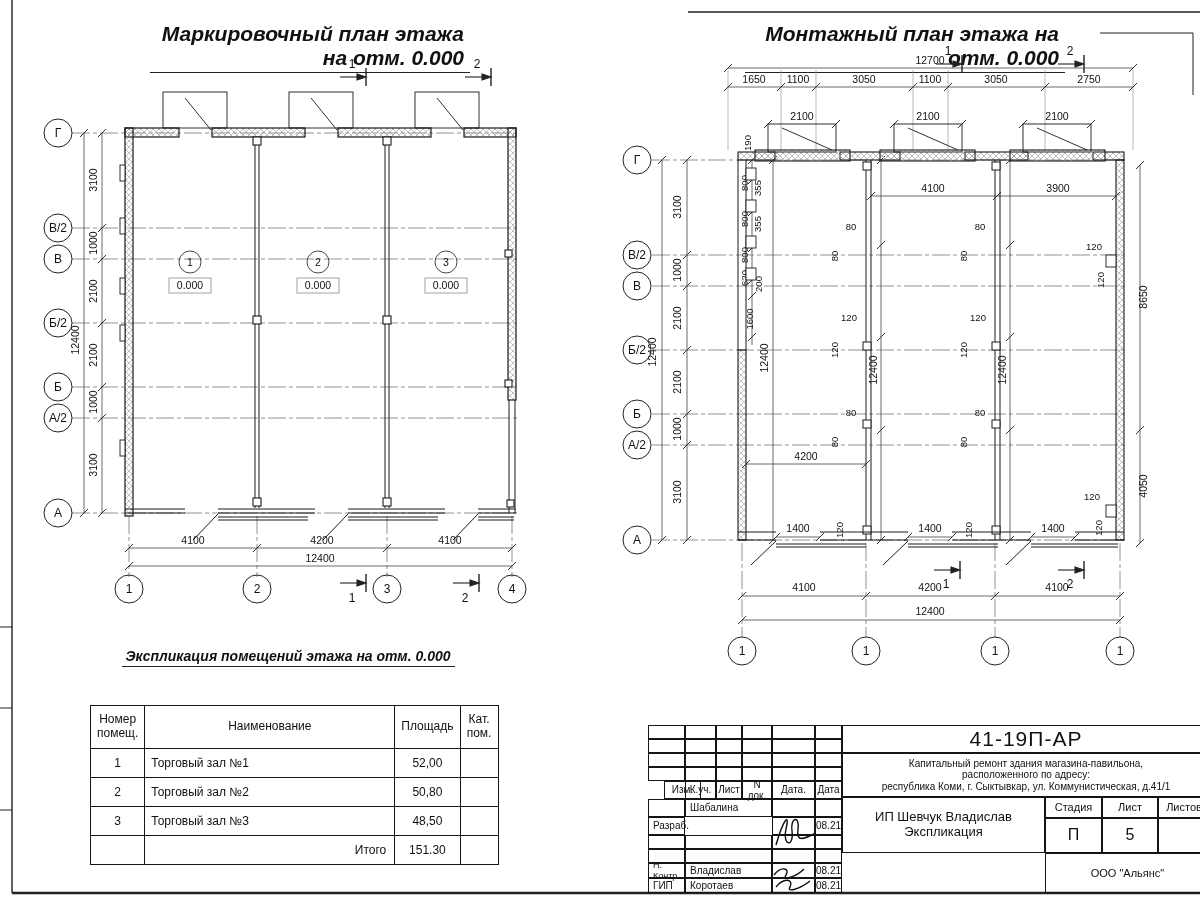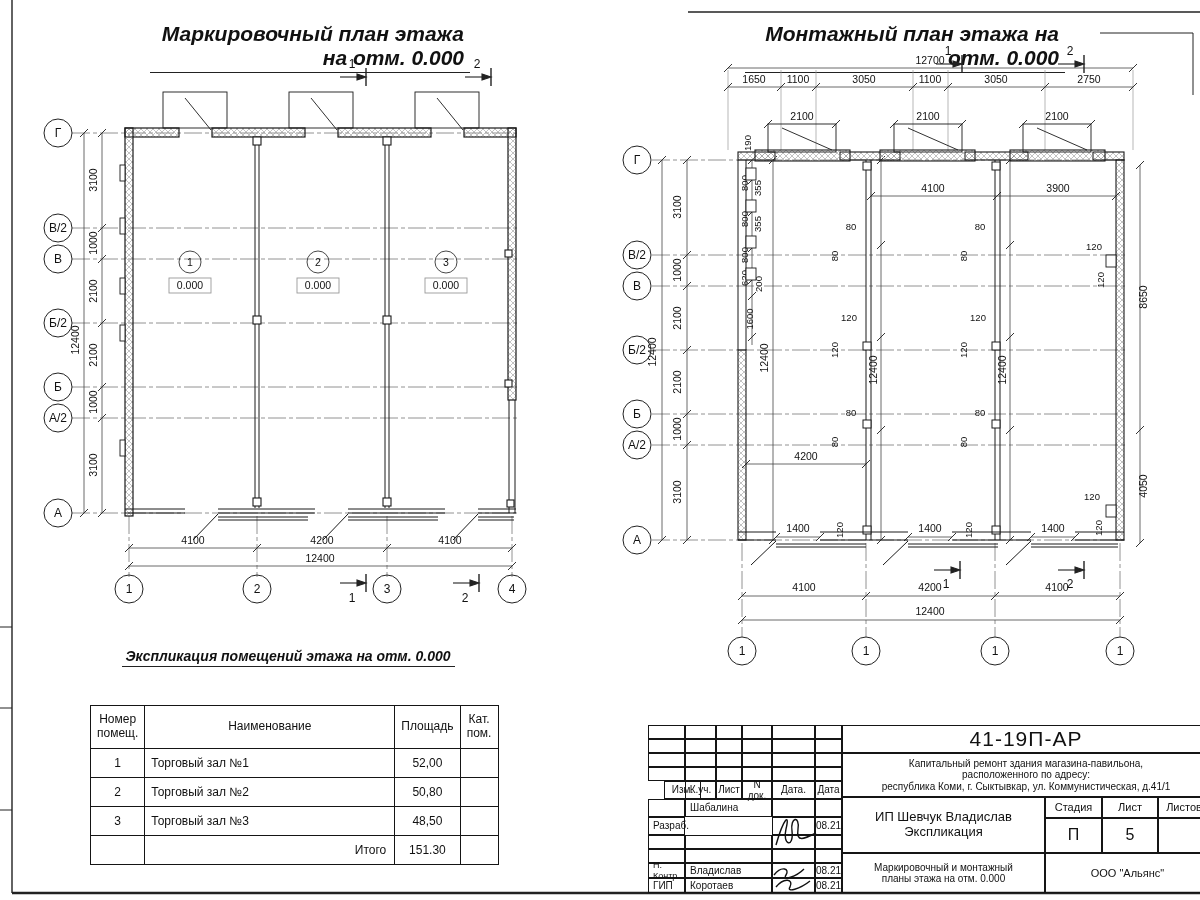--- a/index.html
+++ b/index.html
@@ -588,24 +588,20 @@
     <div class="sc" style="left:194px;top:72px;width:203px;height:56px;flex-direction:column;font-size:13px">
       <div>ИП Шевчук Владислав</div>
       <div>Экспликация</div>
     </div>
     <div class="sc" style="left:397px;top:72px;width:57px;height:21px;font-size:11px">Стадия</div>
     <div class="sc" style="left:454px;top:72px;width:56px;height:21px;font-size:11px">Лист</div>
     <div class="sc" style="left:510px;top:72px;width:52px;height:21px;font-size:11px">Листов</div>
     <div class="sc" style="left:397px;top:93px;width:57px;height:35px;font-size:16px">П</div>
     <div class="sc" style="left:454px;top:93px;width:56px;height:35px;font-size:16px">5</div>
     <div class="sc" style="left:510px;top:93px;width:52px;height:35px"></div>
-    <div class="sc" style="left:194px;top:128px;width:203px;height:40px;flex-direction:column">
-      <div>Маркировочный и монтажный</div>
-      <div>планы этажа на отм. 0.000</div>
-    </div>
     <div class="sc" style="left:397px;top:128px;width:165px;height:40px;font-size:11px">ООО "Альянс"</div>
 
     <svg class="sig" style="left:122px;top:84px" width="52" height="44">
       <path d="M6 36 C14 8 20 4 16 20 C12 36 24 40 22 22 C20 8 30 6 28 20 C26 34 34 30 46 24" fill="none" stroke="#111" stroke-width="1.4"></path>
     </svg>
     <svg class="sig" style="left:122px;top:138px" width="52" height="30">
       <path d="M4 12 C12 2 20 6 16 12 C12 18 26 14 34 6 M6 24 C14 14 24 16 20 24 C16 30 30 26 40 18" fill="none" stroke="#111" stroke-width="1.4"></path>
     </svg>
   </div>
 

